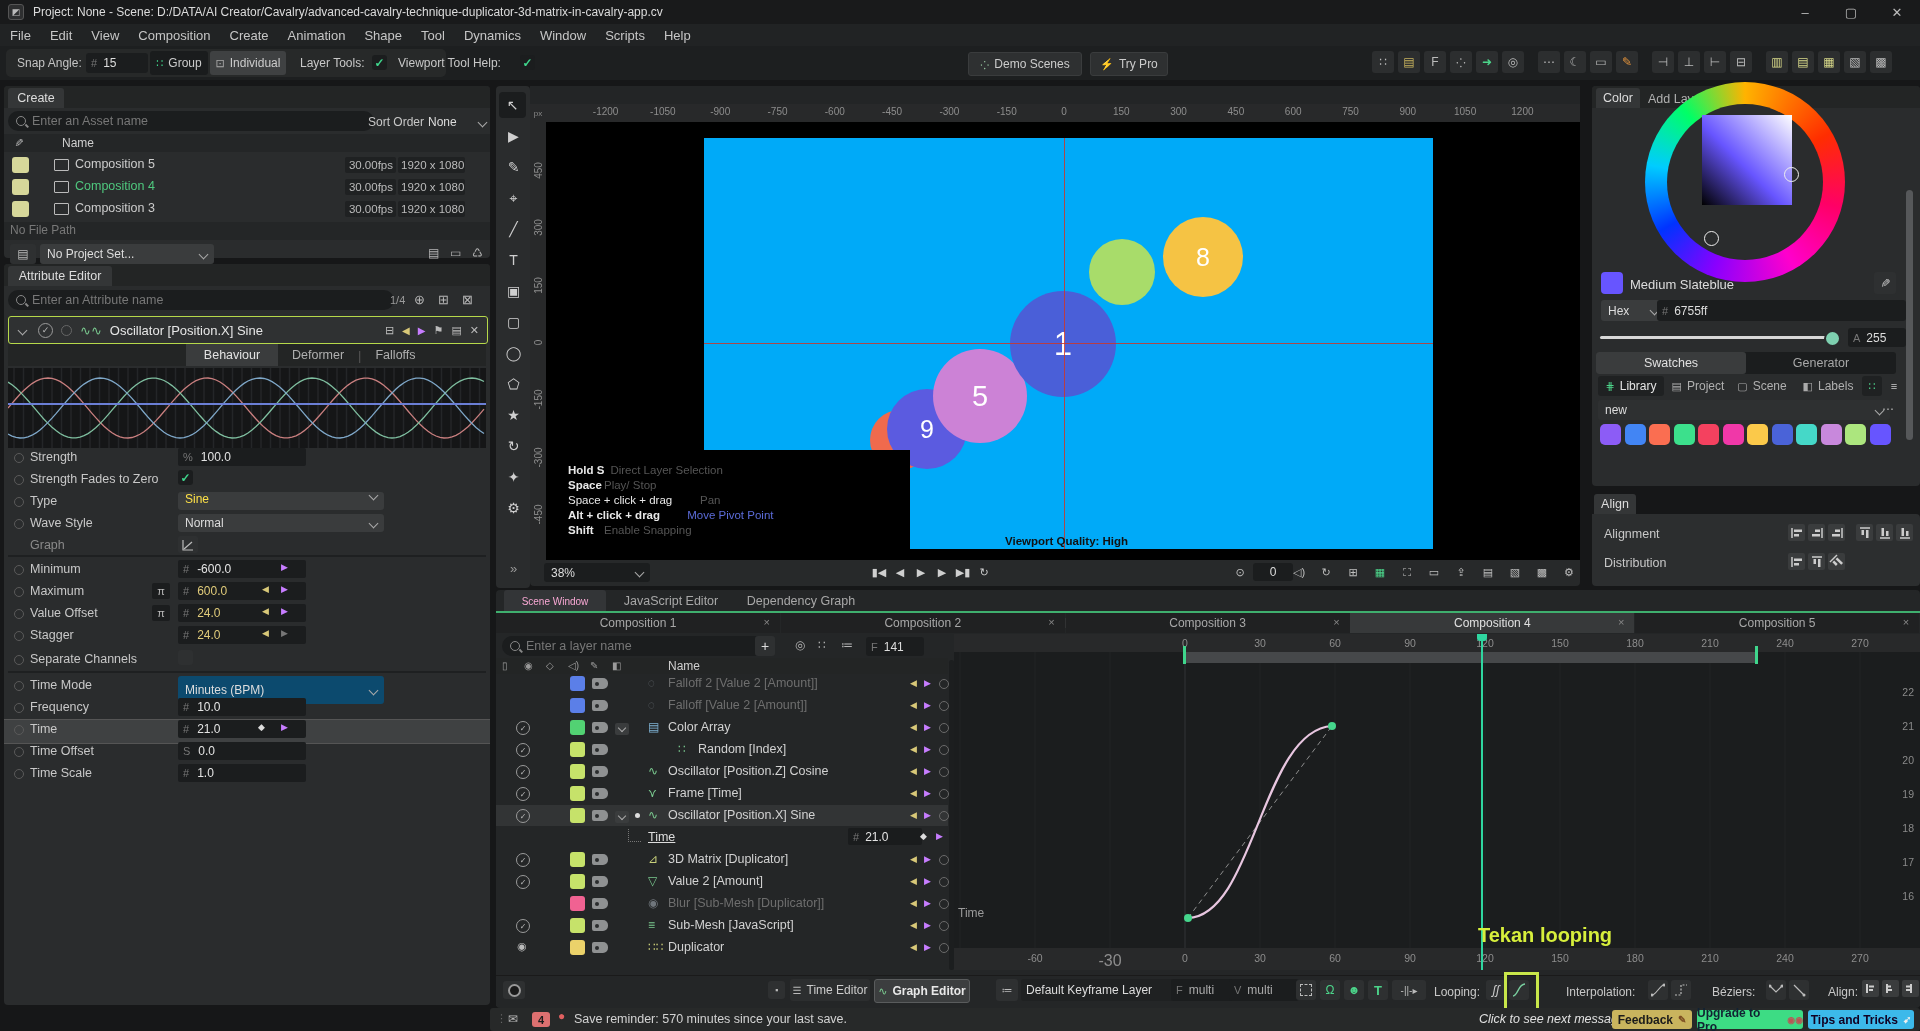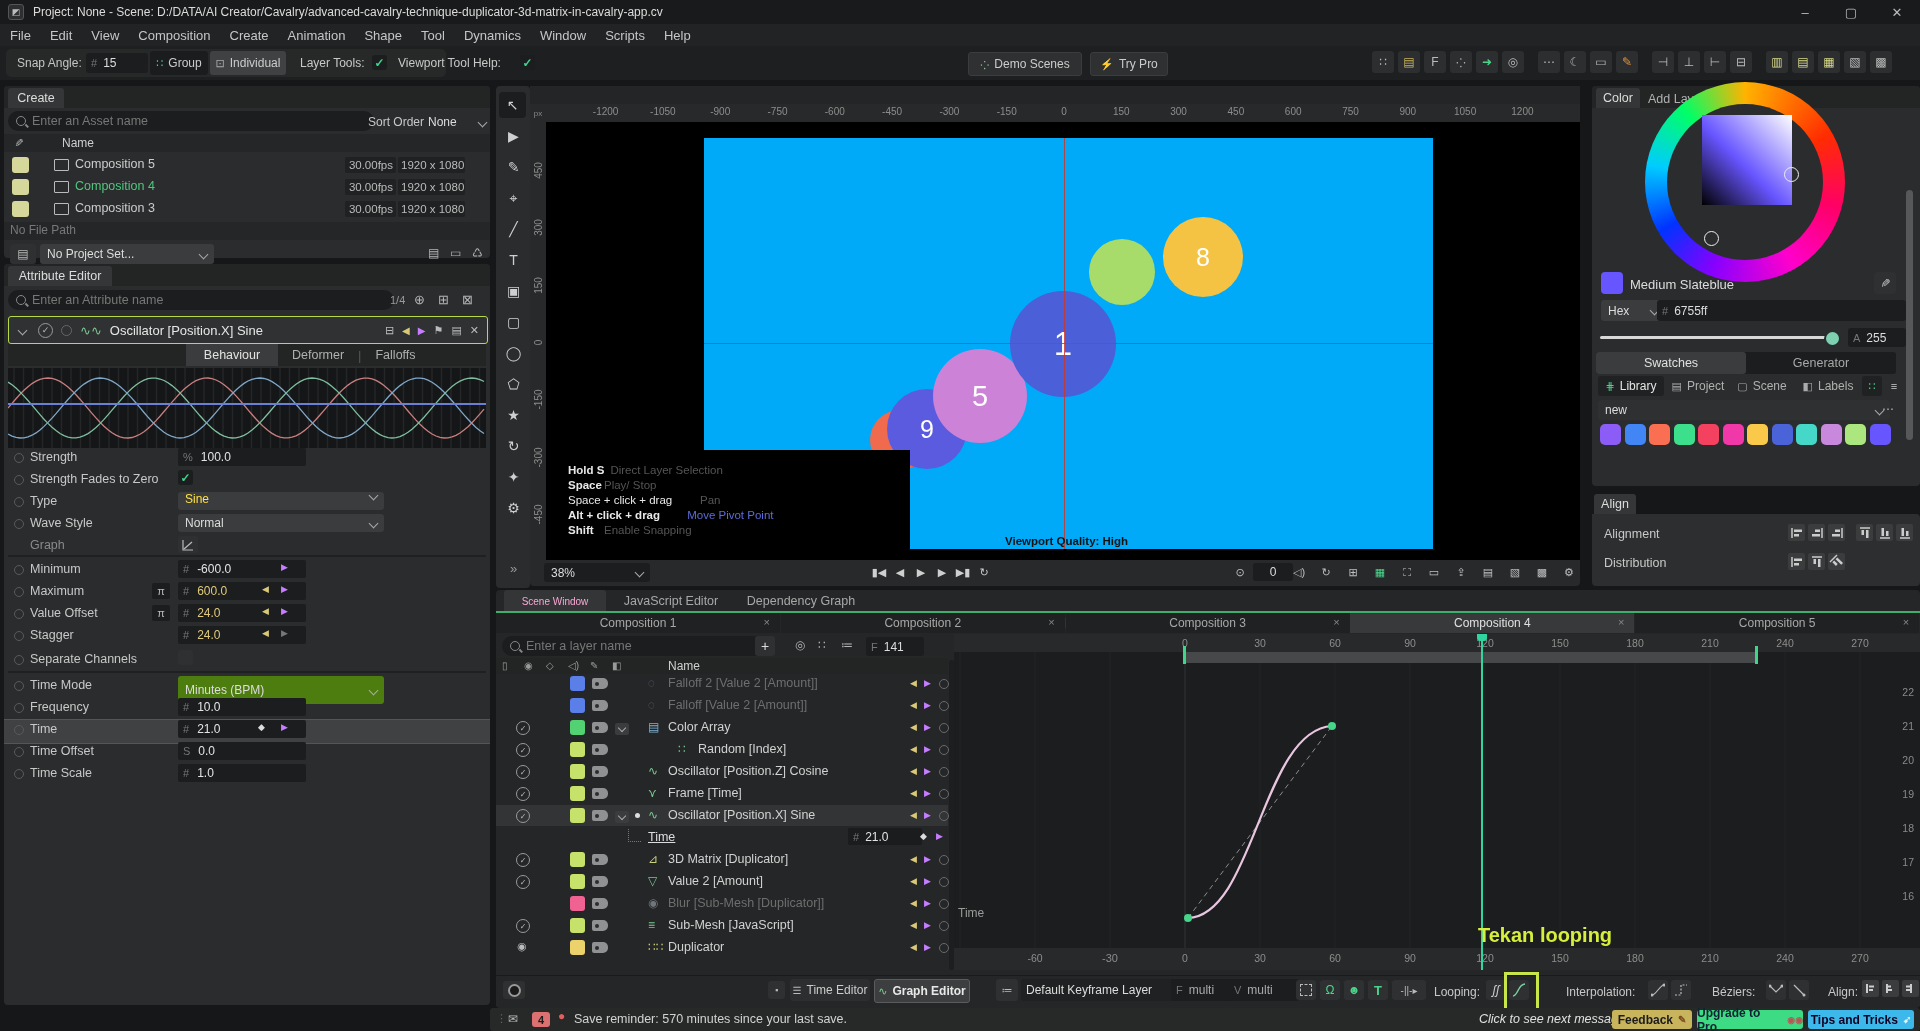--- a/index.html
+++ b/index.html
@@ -292,21 +292,21 @@
         <div style="color: rgb(118, 118, 118); margin-right: 8px; font-size: 11px;">#</div>
         <div style="color: rgb(224, 203, 122);">24.0</div>
       </div>
       <div style="position: absolute; left: 262px; top: 628px; color: rgb(216, 200, 120); font-size: 9px;">◀</div>
       <div style="position: absolute; left: 281px; top: 628px; color: rgb(119, 119, 119); font-size: 9px;">▶</div>
       <div style="position: absolute; left: 14px; top: 655px; width: 8px; height: 8px; border: 1px solid rgb(90, 90, 90); border-radius: 50%;"></div>
       <div style="position: absolute; left: 30px; top: 652px; font-size: 12.5px; color: rgb(200, 200, 200);">Separate Channels</div>
       <div style="position: absolute; left: 178px; top: 650px; width: 15px; height: 15px; background: rgb(46, 48, 49); border-radius: 3px; display: flex; align-items: center; justify-content: center; color: rgb(63, 214, 140); font-size: 12px; font-weight: bold;"></div>
       <div style="position: absolute; left: 14px; top: 681px; width: 8px; height: 8px; border: 1px solid rgb(90, 90, 90); border-radius: 50%;"></div>
       <div style="position: absolute; left: 30px; top: 678px; font-size: 12.5px; color: rgb(200, 200, 200);">Time Mode</div>
-      <div style="position: absolute; left: 178px; top: 676px; width: 192px; height: 28px; background: #4d7c0f; border-radius: 3px; display: flex; align-items: center; padding: 0px 7px; font-size: 12px; color: rgb(221, 221, 221);">
+      <div style="position: absolute; left: 178px; top: 676px; width: 192px; height: 28px; background: #0c4a6e; border-radius: 3px; display: flex; align-items: center; padding: 0px 7px; font-size: 12px; color: rgb(221, 221, 221);">
         <div style="">Minutes (BPM)</div>
         <span class="chev"></span>
       </div>
       <div style="position: absolute; left: 14px; top: 703px; width: 8px; height: 8px; border: 1px solid rgb(90, 90, 90); border-radius: 50%;"></div>
       <div style="position: absolute; left: 30px; top: 700px; font-size: 12.5px; color: rgb(200, 200, 200);">Frequency</div>
       <div style="position: absolute; left: 178px; top: 698px; width: 118px; height: 18px; background: rgb(27, 29, 30); border-radius: 2px; display: flex; align-items: center; padding: 0px 5px; font-size: 12px;">
         <div style="color: rgb(118, 118, 118); margin-right: 8px; font-size: 11px;">#</div>
         <div style="color: rgb(228, 228, 228);">10.0</div>
       </div>
       <div style="position: absolute; left: 4px; top: 719px; width: 486px; height: 23px; background: rgb(63, 65, 66); border-top: 1px solid rgb(85, 85, 85); border-bottom: 1px solid rgb(85, 85, 85);"></div>
@@ -746,21 +746,21 @@
         <line x1="1131" y1="0" x2="1131" y2="296" stroke="#222425" stroke-width="1"></line>
         <line x1="1206" y1="0" x2="1206" y2="296" stroke="#222425" stroke-width="1"></line>
     <rect x="231" y="0" width="572" height="11" fill="#46484a"></rect>
     <line x1="234" y1="266" x2="378" y2="74" stroke="#8d8d8d" stroke-width="1" stroke-dasharray="5,4"></line>
     <path d="M234,266 C300,264 308,78 378,74" fill="none" stroke="#e8c6e0" stroke-width="2.2"></path>
     <circle cx="234" cy="266" r="4" fill="#45d68c"></circle>
     <circle cx="378" cy="74" r="4" fill="#45d68c"></circle>
   </svg></div>
   <div class="abs" style="left:954px;top:948px;width:966px;height:22px;background:#28292a;" id="g-botruler">
       <div style="position: absolute; left: 81px; top: 4px; transform: translateX(-50%); color: rgb(141, 141, 141); font-size: 10.5px;">-60</div>
-      <div style="position: absolute; left: 156px; top: 4px; transform: translateX(-50%); color: rgb(141, 141, 141); font-size: 11px;">-30</div>
+      <div style="position: absolute; left: 156px; top: 4px; transform: translateX(-50%); color: rgb(141, 141, 141); font-size: 16px;">-30</div>
       <div style="position: absolute; left: 231px; top: 4px; transform: translateX(-50%); color: rgb(141, 141, 141); font-size: 10.5px;">0</div>
       <div style="position: absolute; left: 306px; top: 4px; transform: translateX(-50%); color: rgb(141, 141, 141); font-size: 10.5px;">30</div>
       <div style="position: absolute; left: 381px; top: 4px; transform: translateX(-50%); color: rgb(141, 141, 141); font-size: 10.5px;">60</div>
       <div style="position: absolute; left: 456px; top: 4px; transform: translateX(-50%); color: rgb(141, 141, 141); font-size: 10.5px;">90</div>
       <div style="position: absolute; left: 531px; top: 4px; transform: translateX(-50%); color: rgb(141, 141, 141); font-size: 10.5px;">120</div>
       <div style="position: absolute; left: 606px; top: 4px; transform: translateX(-50%); color: rgb(141, 141, 141); font-size: 10.5px;">150</div>
       <div style="position: absolute; left: 681px; top: 4px; transform: translateX(-50%); color: rgb(141, 141, 141); font-size: 10.5px;">180</div>
       <div style="position: absolute; left: 756px; top: 4px; transform: translateX(-50%); color: rgb(141, 141, 141); font-size: 10.5px;">210</div>
       <div style="position: absolute; left: 831px; top: 4px; transform: translateX(-50%); color: rgb(141, 141, 141); font-size: 10.5px;">240</div>
       <div style="position: absolute; left: 906px; top: 4px; transform: translateX(-50%); color: rgb(141, 141, 141); font-size: 10.5px;">270</div>

